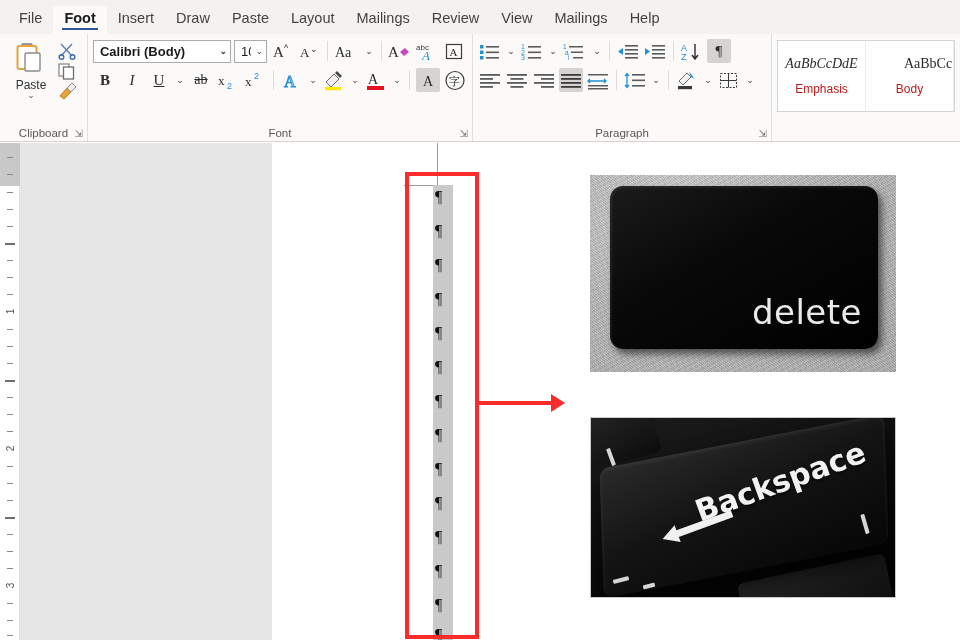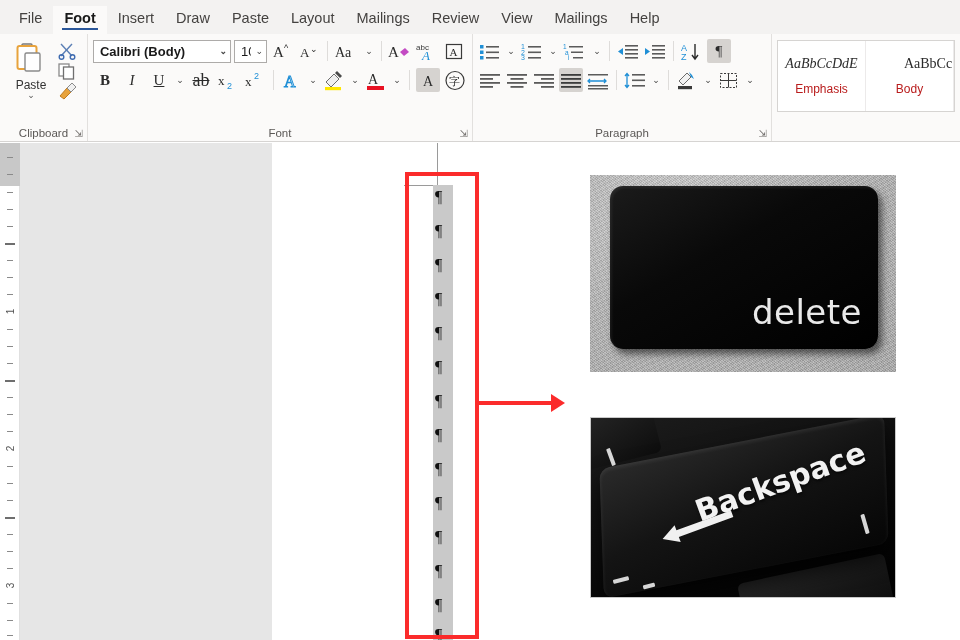--- a/index.html
+++ b/index.html
@@ -332,21 +332,21 @@
                 <b style="font-family:'Liberation Serif',serif;font-size:15px">B</b>
               </div>
             <div class="tb">
                 <i style="font-family:'Liberation Serif',serif;font-size:15px">I</i>
               </div>
             <div class="tb">
                 <span style="font-family:'Liberation Serif',serif;font-size:15px;text-decoration:underline">U</span>
               </div>
             <div class="chev">⌄</div>
             <div class="tb">
-                <span style="font-family:'Liberation Serif',serif;font-size:18px;text-decoration:line-through">ab</span>
+                <span style="font-family:'Liberation Serif',serif;font-size:14px;text-decoration:line-through">ab</span>
               </div>
             <div class="tb">
               <svg width="22" height="19" viewBox="0 0 22 19">
                   <text x="1" y="14" font-size="13" font-family="Liberation Serif, serif" fill="#2b2b2b">x</text>
                   <text x="10" y="18" font-size="9" fill="#1f8fd6">2</text>
                 </svg>
             </div>
             <div class="tb">
               <svg width="22" height="19" viewBox="0 0 22 19">
                   <text x="1" y="15" font-size="13" font-family="Liberation Serif, serif" fill="#2b2b2b">x</text>

